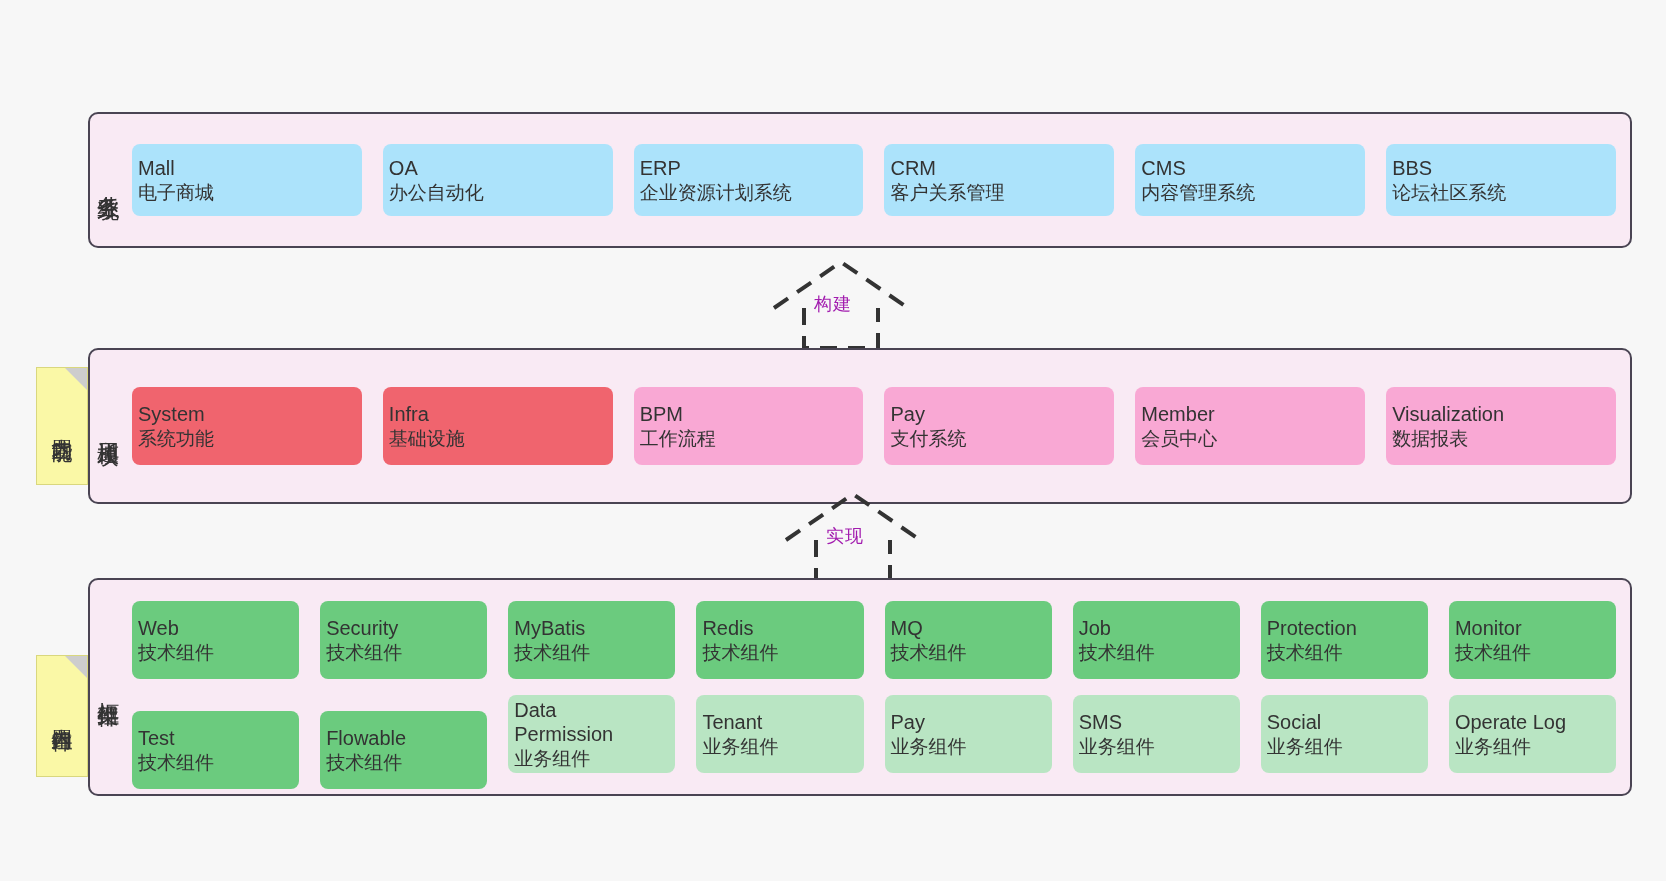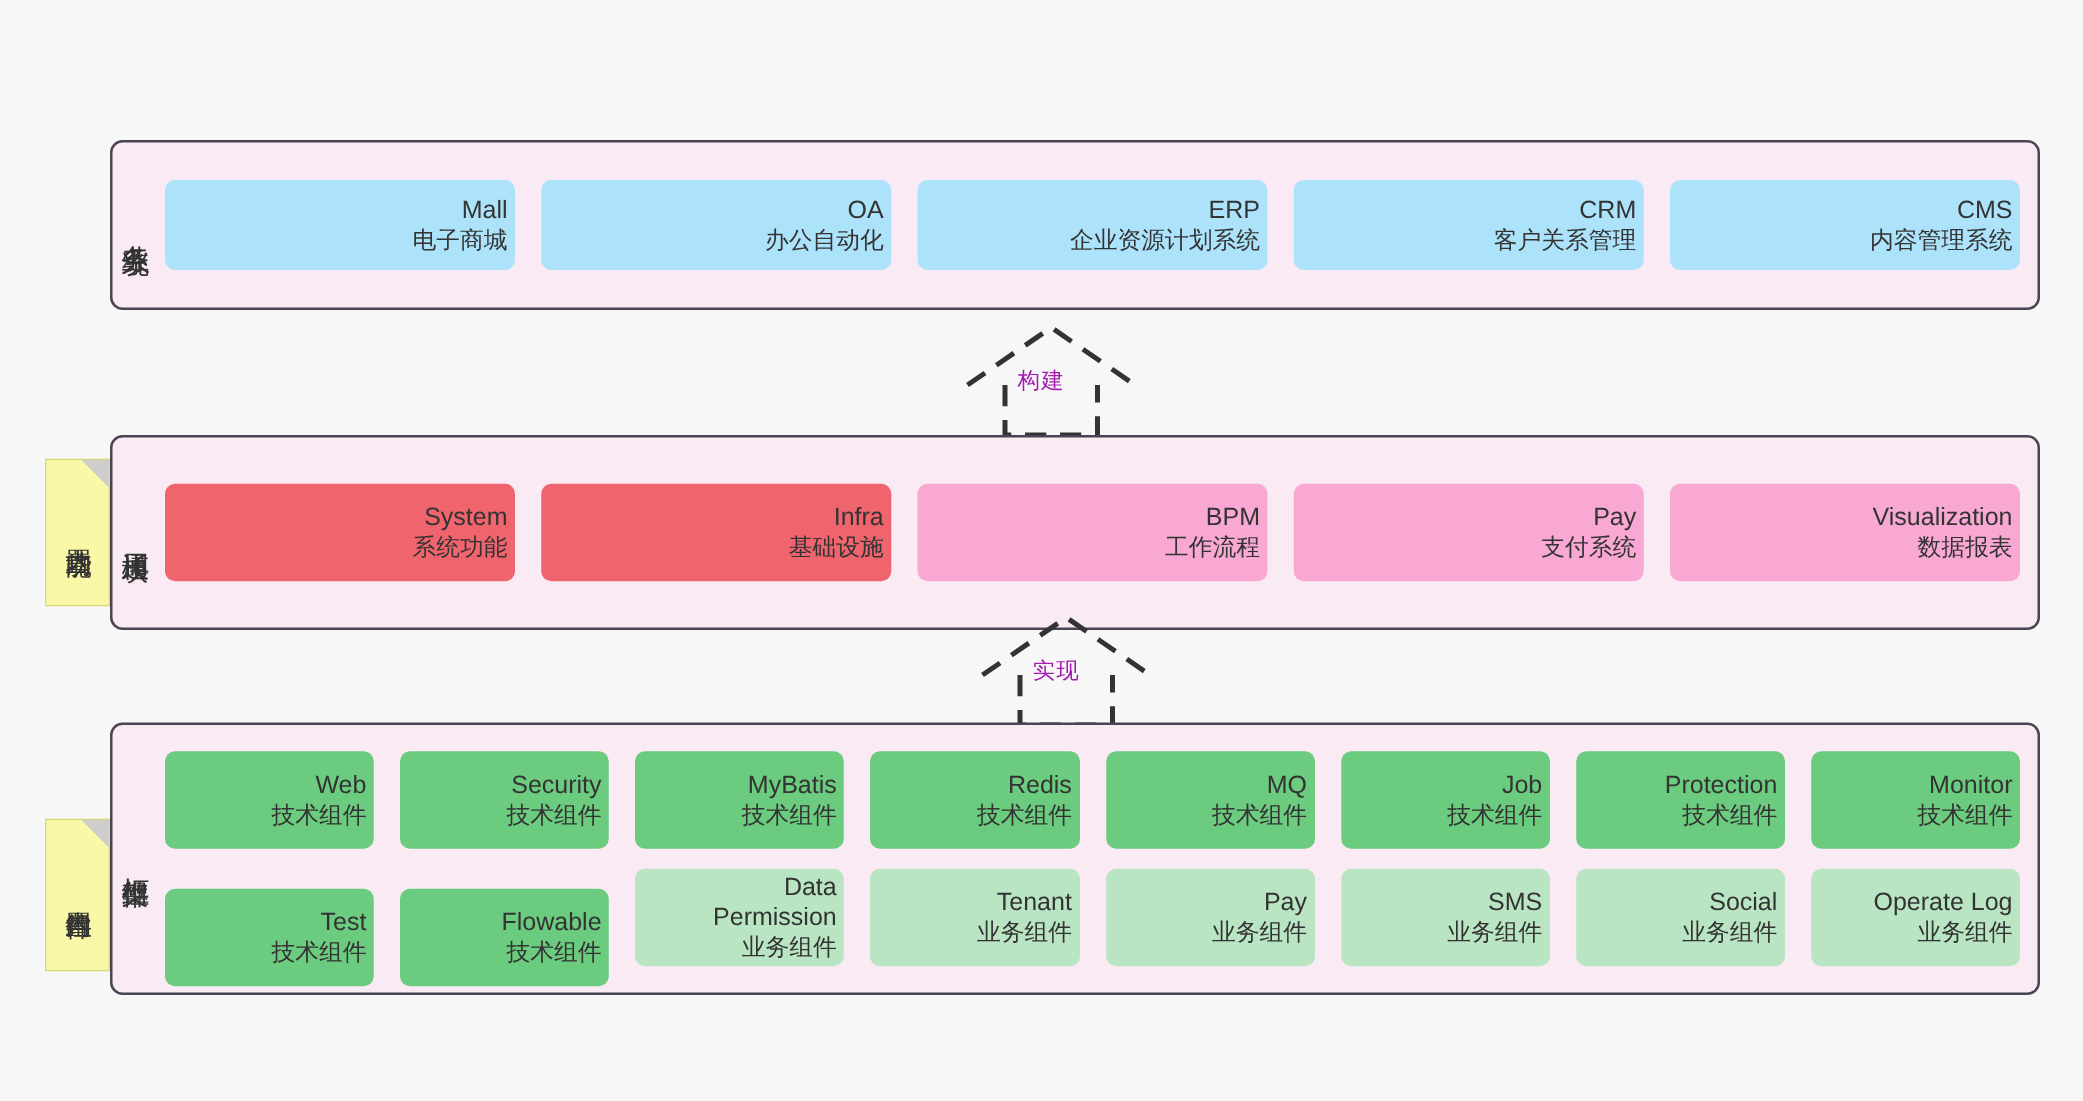--- a/index.html
+++ b/index.html
@@ -58,21 +58,21 @@
   }
 
   
   .card {
     box-sizing: border-box;
     flex: 1 1 0;
     min-width: 0;
     border-radius: 8px;
     display: flex;
     flex-direction: column;
-    align-items: flex-end;
+    align-items: flex-start;
     justify-content: center;
     text-align: center;
     line-height: 1.22;
     padding: 4px 6px;
   }
   .card .t1 { font-size: 20px; }
   .card .t2 { font-size: 19px; }
 
   .c-blue        { background: #ace3fb; }
   .c-red         { background: #f0646e; }
@@ -159,20 +159,24 @@
         <span class="t2">企业资源计划系统</span>
       </div>
       <div class="card c-blue">
         <span class="t1">CRM</span>
         <span class="t2">客户关系管理</span>
       </div>
       <div class="card c-blue">
         <span class="t1">CMS</span>
         <span class="t2">内容管理系统</span>
       </div>
+      <div class="card c-blue">
+        <span class="t1">BBS</span>
+        <span class="t2">论坛社区系统</span>
+      </div>
     </div>
   </div>
 </div>
 
 <div class="arrow" id="arrow-build">
   <svg width="170" height="96" viewBox="0 0 170 96">
     <path d="M18 52 L85 6 L152 52" fill="none" stroke="#333333" stroke-width="4" stroke-dasharray="17,11" stroke-linecap="butt"></path>
     <path d="M48 52 L48 92 L122 92 L122 52" fill="none" stroke="#333333" stroke-width="4" stroke-dasharray="17,11" stroke-linecap="butt"></path>
   </svg>
   <span class="arrow-label">构建</span>
@@ -196,20 +200,24 @@
       </div>
       <div class="card c-pink">
         <span class="t1">BPM</span>
         <span class="t2">工作流程</span>
       </div>
       <div class="card c-pink">
         <span class="t1">Pay</span>
         <span class="t2">支付系统</span>
       </div>
       <div class="card c-pink">
+        <span class="t1">Member</span>
+        <span class="t2">会员中心</span>
+      </div>
+      <div class="card c-pink">
         <span class="t1">Visualization</span>
         <span class="t2">数据报表</span>
       </div>
     </div>
   </div>
 </div>
 
 <div class="arrow" id="arrow-impl">
   <svg width="170" height="96" viewBox="0 0 170 96">
     <path d="M18 52 L85 6 L152 52" fill="none" stroke="#333333" stroke-width="4" stroke-dasharray="17,11" stroke-linecap="butt"></path>

